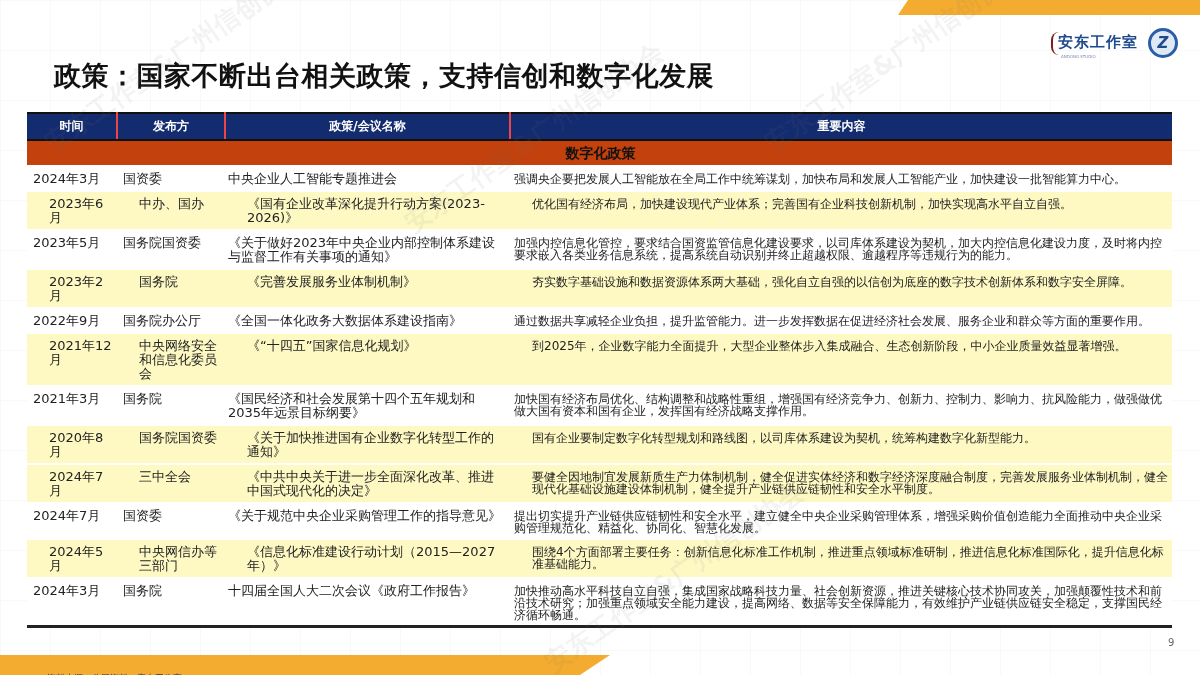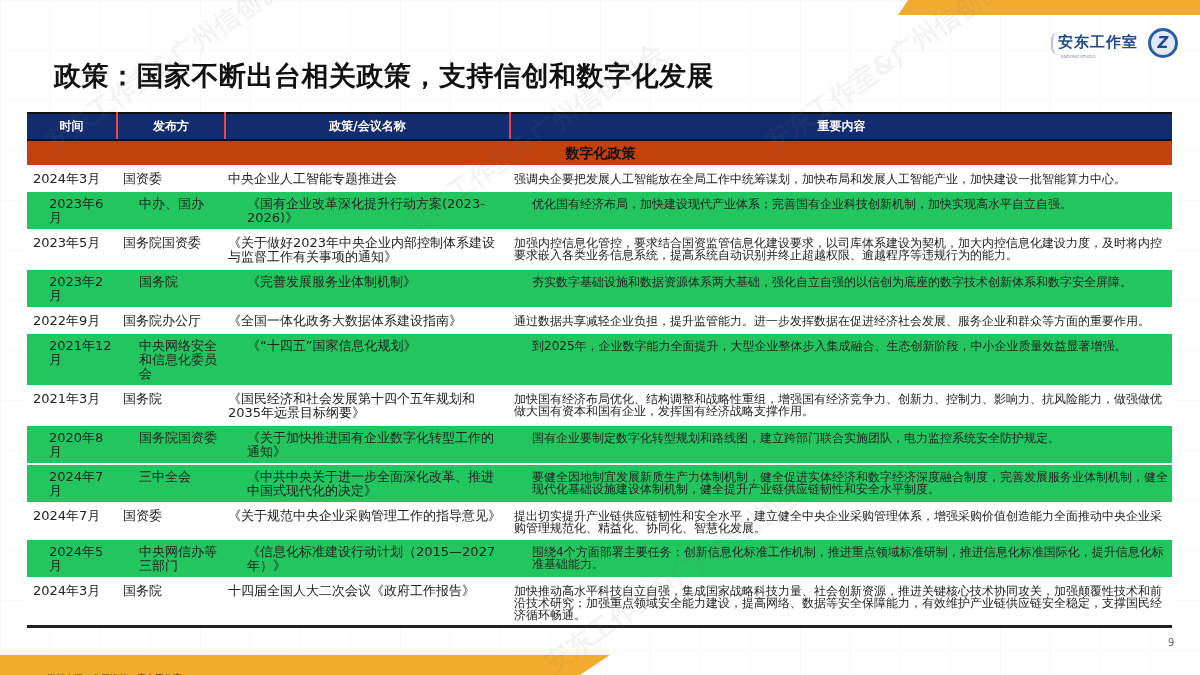--- a/index.html
+++ b/index.html
@@ -19,21 +19,21 @@
       position: absolute; top: 0; right: 0; width: 302px; height: 15px;
       background: #f3ac2f;
       clip-path: polygon(10px 0, 100% 0, 100% 100%, 0 100%);
     }
 
     .logo {
       position: absolute; top: 28px; right: 22px; display: flex; align-items: center; gap: 6px;
     }
     .logo-text {
       font-size: 15px; font-weight: bold; color: #1e4a8c; letter-spacing: 1px;
-      border-left: 2px solid #c4b5fd; border-radius: 8px 0 0 8px; padding: 1px 4px 3px 5px; position: relative;
+      border-left: 2px solid #7f1d1d; border-radius: 8px 0 0 8px; padding: 1px 4px 3px 5px; position: relative;
     }
     .logo-sub { position: absolute; left: 8px; bottom: -4px; font-size: 4px; color: #7a8aa8; letter-spacing: 0; font-weight: normal; }
     .logo-badge {
       width: 30px; height: 30px; border-radius: 50%; background: #dfe9f6; border: 3px solid #2a5ca8;
       display: flex; align-items: center; justify-content: center; color: #1e4a8c; font-weight: bold; font-size: 15px; font-style: italic;
     }
 
     .page-title {
       position: absolute; left: 54px; top: 58px; font-size: 27px; font-weight: bold; color: #111; letter-spacing: 0.5px;
     }
@@ -55,21 +55,21 @@
       background: #c2410c; font-size: 14px; font-weight: bold; color: #111; height: 26px; text-align: center;
     }
     tr.section td .sec-label { display: inline-block; transform: translateX(0px); }
 
     tbody td {
       font-size: 13px; line-height: 14px; vertical-align: top; padding: 5px 4px 4px 6px; color: #222;
       border-bottom: 2px solid #ffffff;
     }
     tbody td.content { font-size: 12px; line-height: 12px; padding: 6px 4px 4px 4px; }
     tbody td.name { padding-left: 3px; }
-    tr.shade td { background: #22c55e; padding-left: 22px; }
+    tr.shade td { background: #fef9c3; padding-left: 22px; }
     tr.plain td { background: #ffffff; }
     tr.last td { border-bottom: 3px solid #222; }
 
     .page-num { position: absolute; left: 1168px; top: 637px; font-size: 10px; color: #666; }
 
     .footer-band {
       position: absolute; left: 0; top: 655px; width: 610px; height: 20px; background: #f3ac2f;
       clip-path: polygon(0 0, 100% 0, 580px 100%, 0 100%);
     }
     .footer-source { position: absolute; left: 47px; top: 672px; font-size: 9px; color: #3a3a3a; }
@@ -157,21 +157,21 @@
         <tr class="plain">
           <td class="date">2021年3月</td>
           <td class="issuer">国务院</td>
           <td class="name">《国民经济和社会发展第十四个五年规划和2035年远景目标纲要》</td>
           <td class="content">加快国有经济布局优化、结构调整和战略性重组，增强国有经济竞争力、创新力、控制力、影响力、抗风险能力，做强做优做大国有资本和国有企业，发挥国有经济战略支撑作用。</td>
         </tr>
         <tr class="shade">
           <td class="date">2020年8月</td>
           <td class="issuer">国务院国资委</td>
           <td class="name">《关于加快推进国有企业数字化转型工作的通知》</td>
-          <td class="content">国有企业要制定数字化转型规划和路线图，建立跨部门联合实施团队，电力监控系统安全防护规定。</td>
+          <td class="content">国有企业要制定数字化转型规划和路线图，以司库体系建设为契机，统筹构建数字化新型能力。</td>
         </tr>
         <tr class="shade">
           <td class="date">2024年7月</td>
           <td class="issuer">三中全会</td>
           <td class="name">《中共中央关于进一步全面深化改革、推进中国式现代化的决定》</td>
           <td class="content">要健全因地制宜发展新质生产力体制机制，健全促进实体经济和数字经济深度融合制度，完善发展服务业体制机制，健全现代化基础设施建设体制机制，健全提升产业链供应链韧性和安全水平制度。</td>
         </tr>
         <tr class="plain">
           <td class="date">2024年7月</td>
           <td class="issuer">国资委</td>

